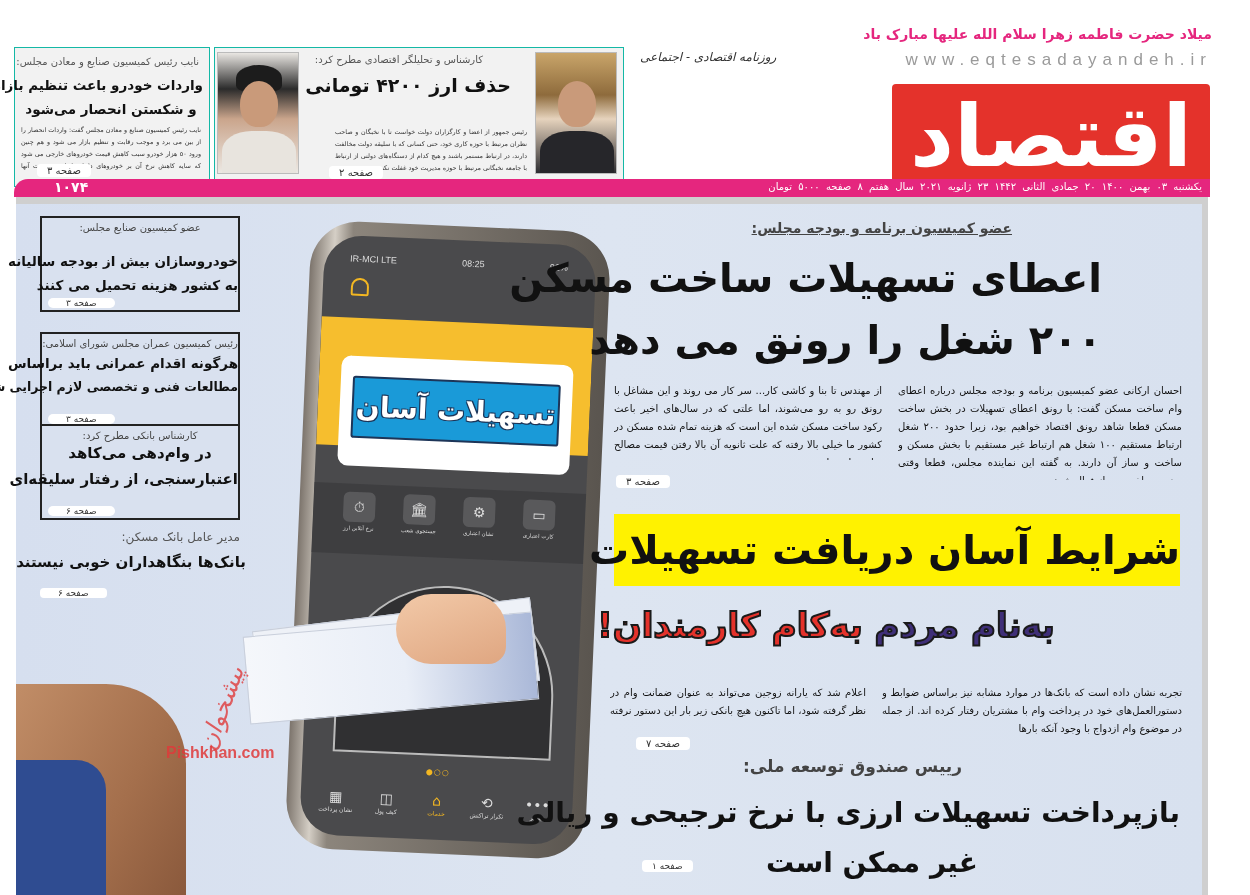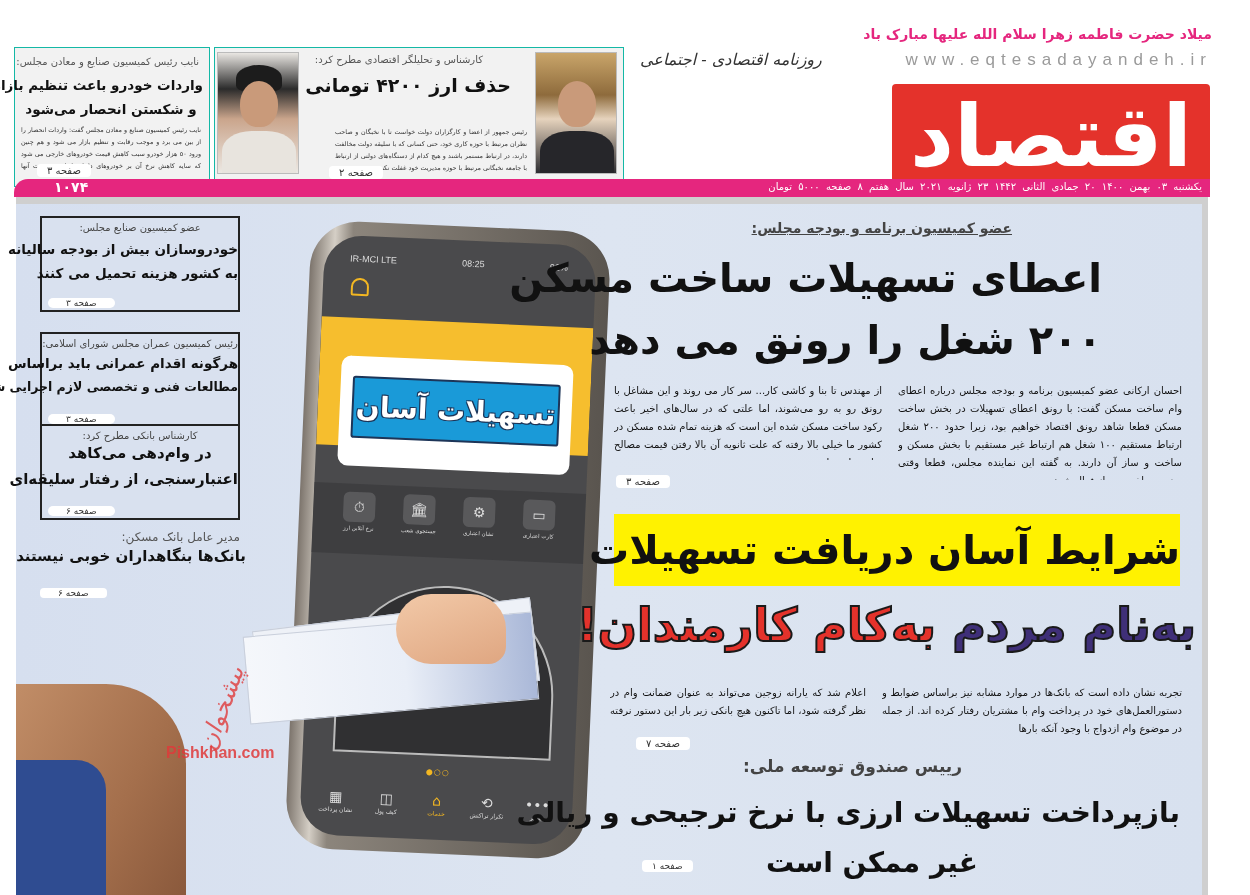--- a/index.html
+++ b/index.html
@@ -3,21 +3,21 @@
 <meta charset="utf-8">
 <style>
   * { box-sizing: border-box; margin: 0; padding: 0; }
   html, body { width: 1250px; height: 895px; overflow: hidden; background: #ffffff; }
   body { font-family: "DejaVu Sans", sans-serif; direction: rtl; position: relative; color: #111; }
 
   
   .masthead { position: absolute; left: 0; top: 12px; width: 1250px; height: 180px; background: #fff; }
   .occasion { position: absolute; right: 38px; top: 14px; color: #e5267e; font-weight: bold; font-size: 14px; white-space: nowrap; }
   .website { position: absolute; right: 38px; top: 38px; color: #9a9a9a; font-family: "Liberation Sans", sans-serif; font-size: 17px; letter-spacing: 6px; direction: ltr; }
-  .tagline { position: absolute; left: 640px; top: 38px; font-family: "DejaVu Serif", serif; font-style: italic; font-size: 16px; color: #333; direction: rtl; }
+  .tagline { position: absolute; left: 640px; top: 38px; font-family: "DejaVu Serif", serif; font-style: italic; font-size: 12px; color: #333; direction: rtl; }
   .logo { position: absolute; right: 40px; top: 60px; height: 116px; display: flex; flex-direction: row; align-items: flex-end; direction: rtl; }
   .logo-red { background: #e4322b; color: #fff; font-weight: 900; font-size: 86px; line-height: 100px; height: 104px; padding: 0 18px; display: flex; align-items: center; border-radius: 4px 4px 0 0; }
   .logo-blue { background: #3f2f78; color: #fff; font-weight: 900; font-size: 86px; line-height: 100px; height: 104px; padding: 0 22px; display: flex; align-items: center; border-radius: 0 0 40px 40px; margin-right: 6px; }
 
   
   .feature-box { position: absolute; top: 35px; height: 140px; background: #f2f2f2; border: 1px solid #14b8a6; }
   .feat-photo { position: absolute; top: 4px; width: 82px; height: 122px; border: 1px solid #bbb; overflow: hidden; }
   .photo-man1 { background: linear-gradient(180deg,#c9a56a 0%, #8e6b3c 35%, #e6d3bd 55%, #2d2d31 100%); }
   .photo-man2 { background: linear-gradient(180deg,#e9e6e2 0%, #2b2b2b 30%, #caa58c 55%, #ece8e3 100%); }
   .photo-head { position: absolute; left: 22px; top: 28px; width: 38px; height: 46px; background: #c99a7a; border-radius: 50% 50% 45% 45%; }
@@ -74,21 +74,21 @@
   .hand-right { position: absolute; left: 380px; top: 390px; width: 110px; height: 70px; background: linear-gradient(160deg, #f2c9a8 0%, #dfa681 100%); border-radius: 40px 40px 20px 40px; }
   .watermark { position: absolute; left: 150px; top: 540px; color: #e03a3a; font-size: 16px; font-family: "Liberation Sans", sans-serif; font-weight: bold; opacity: .85; direction: ltr; }
   .watermark-fa { position: absolute; left: 162px; top: 490px; color: #e03a3a; font-size: 24px; font-style: italic; opacity: .8; transform: rotate(-70deg); }
 
   
   .story-kicker { position: absolute; font-size: 14px; color: #444; font-weight: bold; white-space: nowrap; }
   .big-headline { position: absolute; font-weight: 900; color: #111; text-align: center; white-space: nowrap; }
   .body-col { position: absolute; font-size: 10px; line-height: 18px; color: #111; text-align: justify; }
   .yellow-banner { position: absolute; left: 598px; top: 310px; width: 566px; height: 72px; background: #fff200; }
   .yellow-banner-text { position: absolute; left: 0; right: 0; top: 0; font-weight: 900; font-size: 40px; line-height: 72px; text-align: center; color: #111; white-space: nowrap; }
-  .red-blue-line { position: absolute; left: 440px; top: 386px; width: 740px; text-align: right; font-weight: 900; font-size: 46px; line-height: 70px; white-space: nowrap; }
+  .red-blue-line { position: absolute; left: 440px; top: 386px; width: 740px; text-align: center; font-weight: 900; font-size: 34px; line-height: 70px; white-space: nowrap; }
   .rb-blue { color: #3f2f78; -webkit-text-stroke: 2px #1a1a1a; }
   .rb-red { color: #e4322b; -webkit-text-stroke: 2px #1a1a1a; }
 </style>
 </head>
 <body>
 
 <div class="masthead">
   <div class="occasion">میلاد حضرت فاطمه زهرا سلام الله علیها مبارک باد</div>
   <div class="website">www.eqtesadayandeh.ir</div>
   <div class="tagline">روزنامه اقتصادی - اجتماعی</div>
@@ -125,42 +125,42 @@
 <div class="datebar">
   <div class="datebar-text">یکشنبه ۰۳ بهمن ۱۴۰۰   ۲۰ جمادی الثانی ۱۴۴۲   ۲۳ ژانویه ۲۰۲۱   سال هفتم   ۸ صفحه   ۵۰۰۰ تومان</div>
   <div class="issue-no">۱۰۷۴</div>
 </div>
 <div class="graybar"></div>
 
 <div class="main">
 
   <div class="side-box" style="top:12px; height:96px;">
     <div class="side-kicker">عضو کمیسیون صنایع مجلس:</div>
-    <div class="side-headline" style="margin-top:4px;padding-left:17px;">خودروسازان بیش از بودجه سالیانه</div>
+    <div class="side-headline" style="margin-top:16px;padding-left:17px;">خودروسازان بیش از بودجه سالیانه</div>
     <div class="side-headline">به کشور هزینه تحمیل می کنند</div>
     <div class="side-ref">صفحه ۳</div>
   </div>
 
   <div class="side-box" style="top:116px; height:96px;margin-top:12px;">
     <div class="side-kicker">رئیس کمیسیون عمران مجلس شورای اسلامی:</div>
     <div class="side-headline" style="margin-top:2px;">هرگونه اقدام عمرانی باید براساس</div>
     <div class="side-headline" style="font-size:12.5px;">مطالعات فنی و تخصصی لازم اجرایی شود</div>
     <div class="side-ref">صفحه ۳</div>
   </div>
 
   <div class="side-box" style="top:220px; height:96px;">
     <div class="side-kicker">کارشناس بانکی مطرح کرد:</div>
     <div class="side-headline" style="font-size:15px;">در وام‌دهی می‌کاهد</div>
     <div class="side-headline" style="margin-top:2px; font-size:15px;">اعتبارسنجی، از رفتار سلیقه‌ای</div>
     <div class="side-ref">صفحه ۶</div>
   </div>
 
   <div class="side-open" style="top:322px; height:80px;">
     <div class="side-kicker" style="font-size:12px; color:#555; text-align:right; padding-right:6px;">مدیر عامل بانک مسکن:</div>
-    <div class="side-headline" style="font-size:15px; text-align:right;">بانک‌ها بنگاهداران خوبی نیستند</div>
+    <div class="side-headline" style="margin-top:6px; font-size:15px; text-align:right;">بانک‌ها بنگاهداران خوبی نیستند</div>
     <div class="page-ref" style="left:4px; top:62px; font-size:9px; padding:0 18px;">صفحه ۶</div>
   </div>
 
   <div class="phone">
     <div class="phone-screen">
       <div class="status-bar">
         <span>IR-MCI  LTE</span>
         <span>08:25</span>
         <span>92%</span>
       </div>

